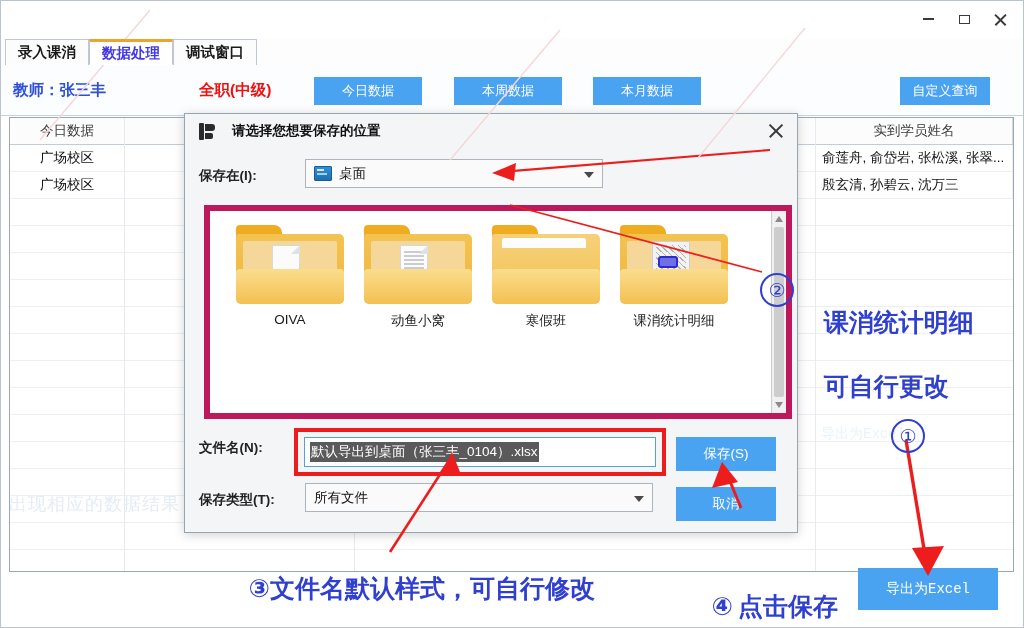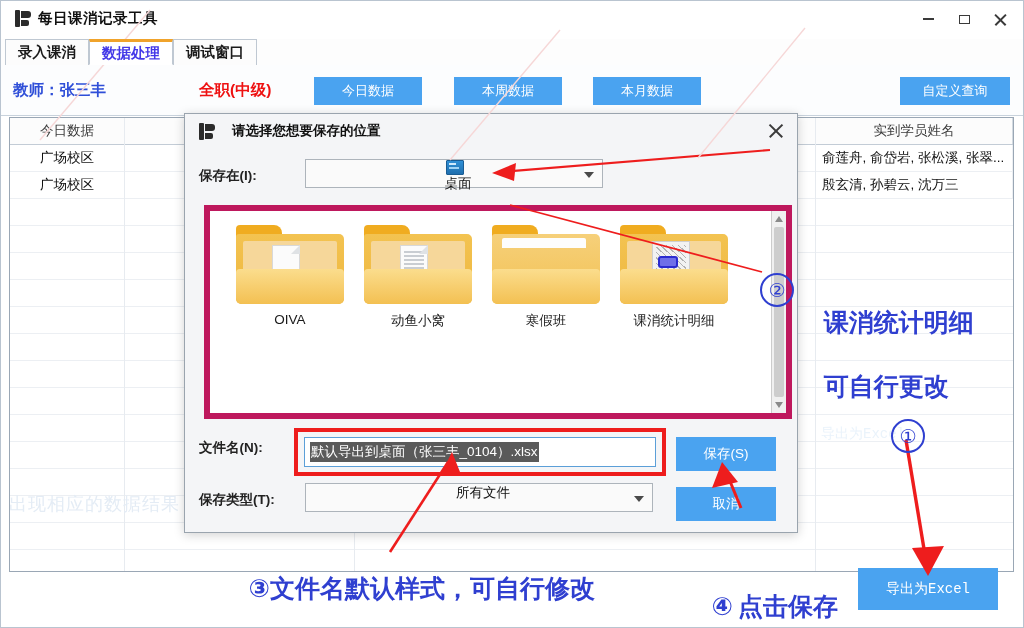--- a/index.html
+++ b/index.html
@@ -141,21 +141,21 @@
   }
   .dlg-close:before,.dlg-close:after{
     content:"";position:absolute;left:2px;top:10px;width:18px;height:1.7px;background:#3a3a3a;
   }
   .dlg-close:before{transform:rotate(45deg);}
   .dlg-close:after{transform:rotate(-45deg);}
 
   .lbl{position:absolute;font-size:13.5px;color:#222;font-weight:bold;}
   .combo{
     position:absolute;background:#fafafa;border:1px solid #adb4bb;box-sizing:border-box;
-    display:flex;align-items:center;padding-left:8px;font-size:13.5px;color:#111;flex-direction:column;
+    display:flex;align-items:center;padding-left:8px;font-size:13.5px;color:#111;
   }
   .combo .caret{
     position:absolute;right:8px;top:50%;margin-top:-2px;
     width:0;height:0;border-left:5px solid transparent;border-right:5px solid transparent;
     border-top:6px solid #4a4a4a;
   }
   .desk-ico{
     width:16px;height:13px;margin-right:7px;position:relative;flex:0 0 auto;
     background:linear-gradient(#2f8fd6,#1f6fae);border:1px solid #1a5c93;border-radius:1px;
   }
@@ -277,28 +277,20 @@
   svg.overlay{position:absolute;left:0;top:0;width:1024px;height:628px;pointer-events:none;}
 </style>
 </head>
 <body>
 
 <div id="root">
 
   <div class="app-window">
 
     <div class="titlebar">
-      <div class="title-left">
-        <span class="app-icon">
-          <span class="b1"></span>
-            <span class="b2"></span>
-            <span class="b3"></span>
-        </span>
-        <span class="app-title">每日课消记录工具</span>
-      </div>
       <div class="win-btns">
         <div class="win-btn">
             <span class="min"></span>
           </div>
         <div class="win-btn">
             <span class="max"></span>
           </div>
         <div class="win-btn">
             <span class="cls"></span>
           </div>
@@ -310,21 +302,21 @@
       <div class="tab active" style="left:88px;width:84px;">数据处理</div>
       <div class="tab" style="left:172px;width:84px;">调试窗口</div>
     </div>
 
     <div class="toolbar">
       <div class="teacher">教师：张三丰</div>
       <div class="rank">全职(中级)</div>
       <div class="tbtn" style="left:313px;width:108px;">今日数据</div>
       <div class="tbtn" style="left:592px;width:108px;">本月数据</div>
       <div class="tbtn" style="left:453px;width:108px;">本周数据</div>
-      <div class="tbtn" style="left:899px;width:110px;">自定义查询</div>
+      <div class="tbtn" style="left:899px;width:90px;">自定义查询</div>
     </div>
 
     <div class="grid">
       <div class="grid-head">
         <div class="gh" style="left:0;width:115px;">今日数据</div>
         <div class="gh" style="left:115px;width:230px;">班型</div>
         <div class="gh" style="left:806px;width:197px;">实到学员姓名</div>
       </div>
       <div class="grid-body">
         <div class="grow">

